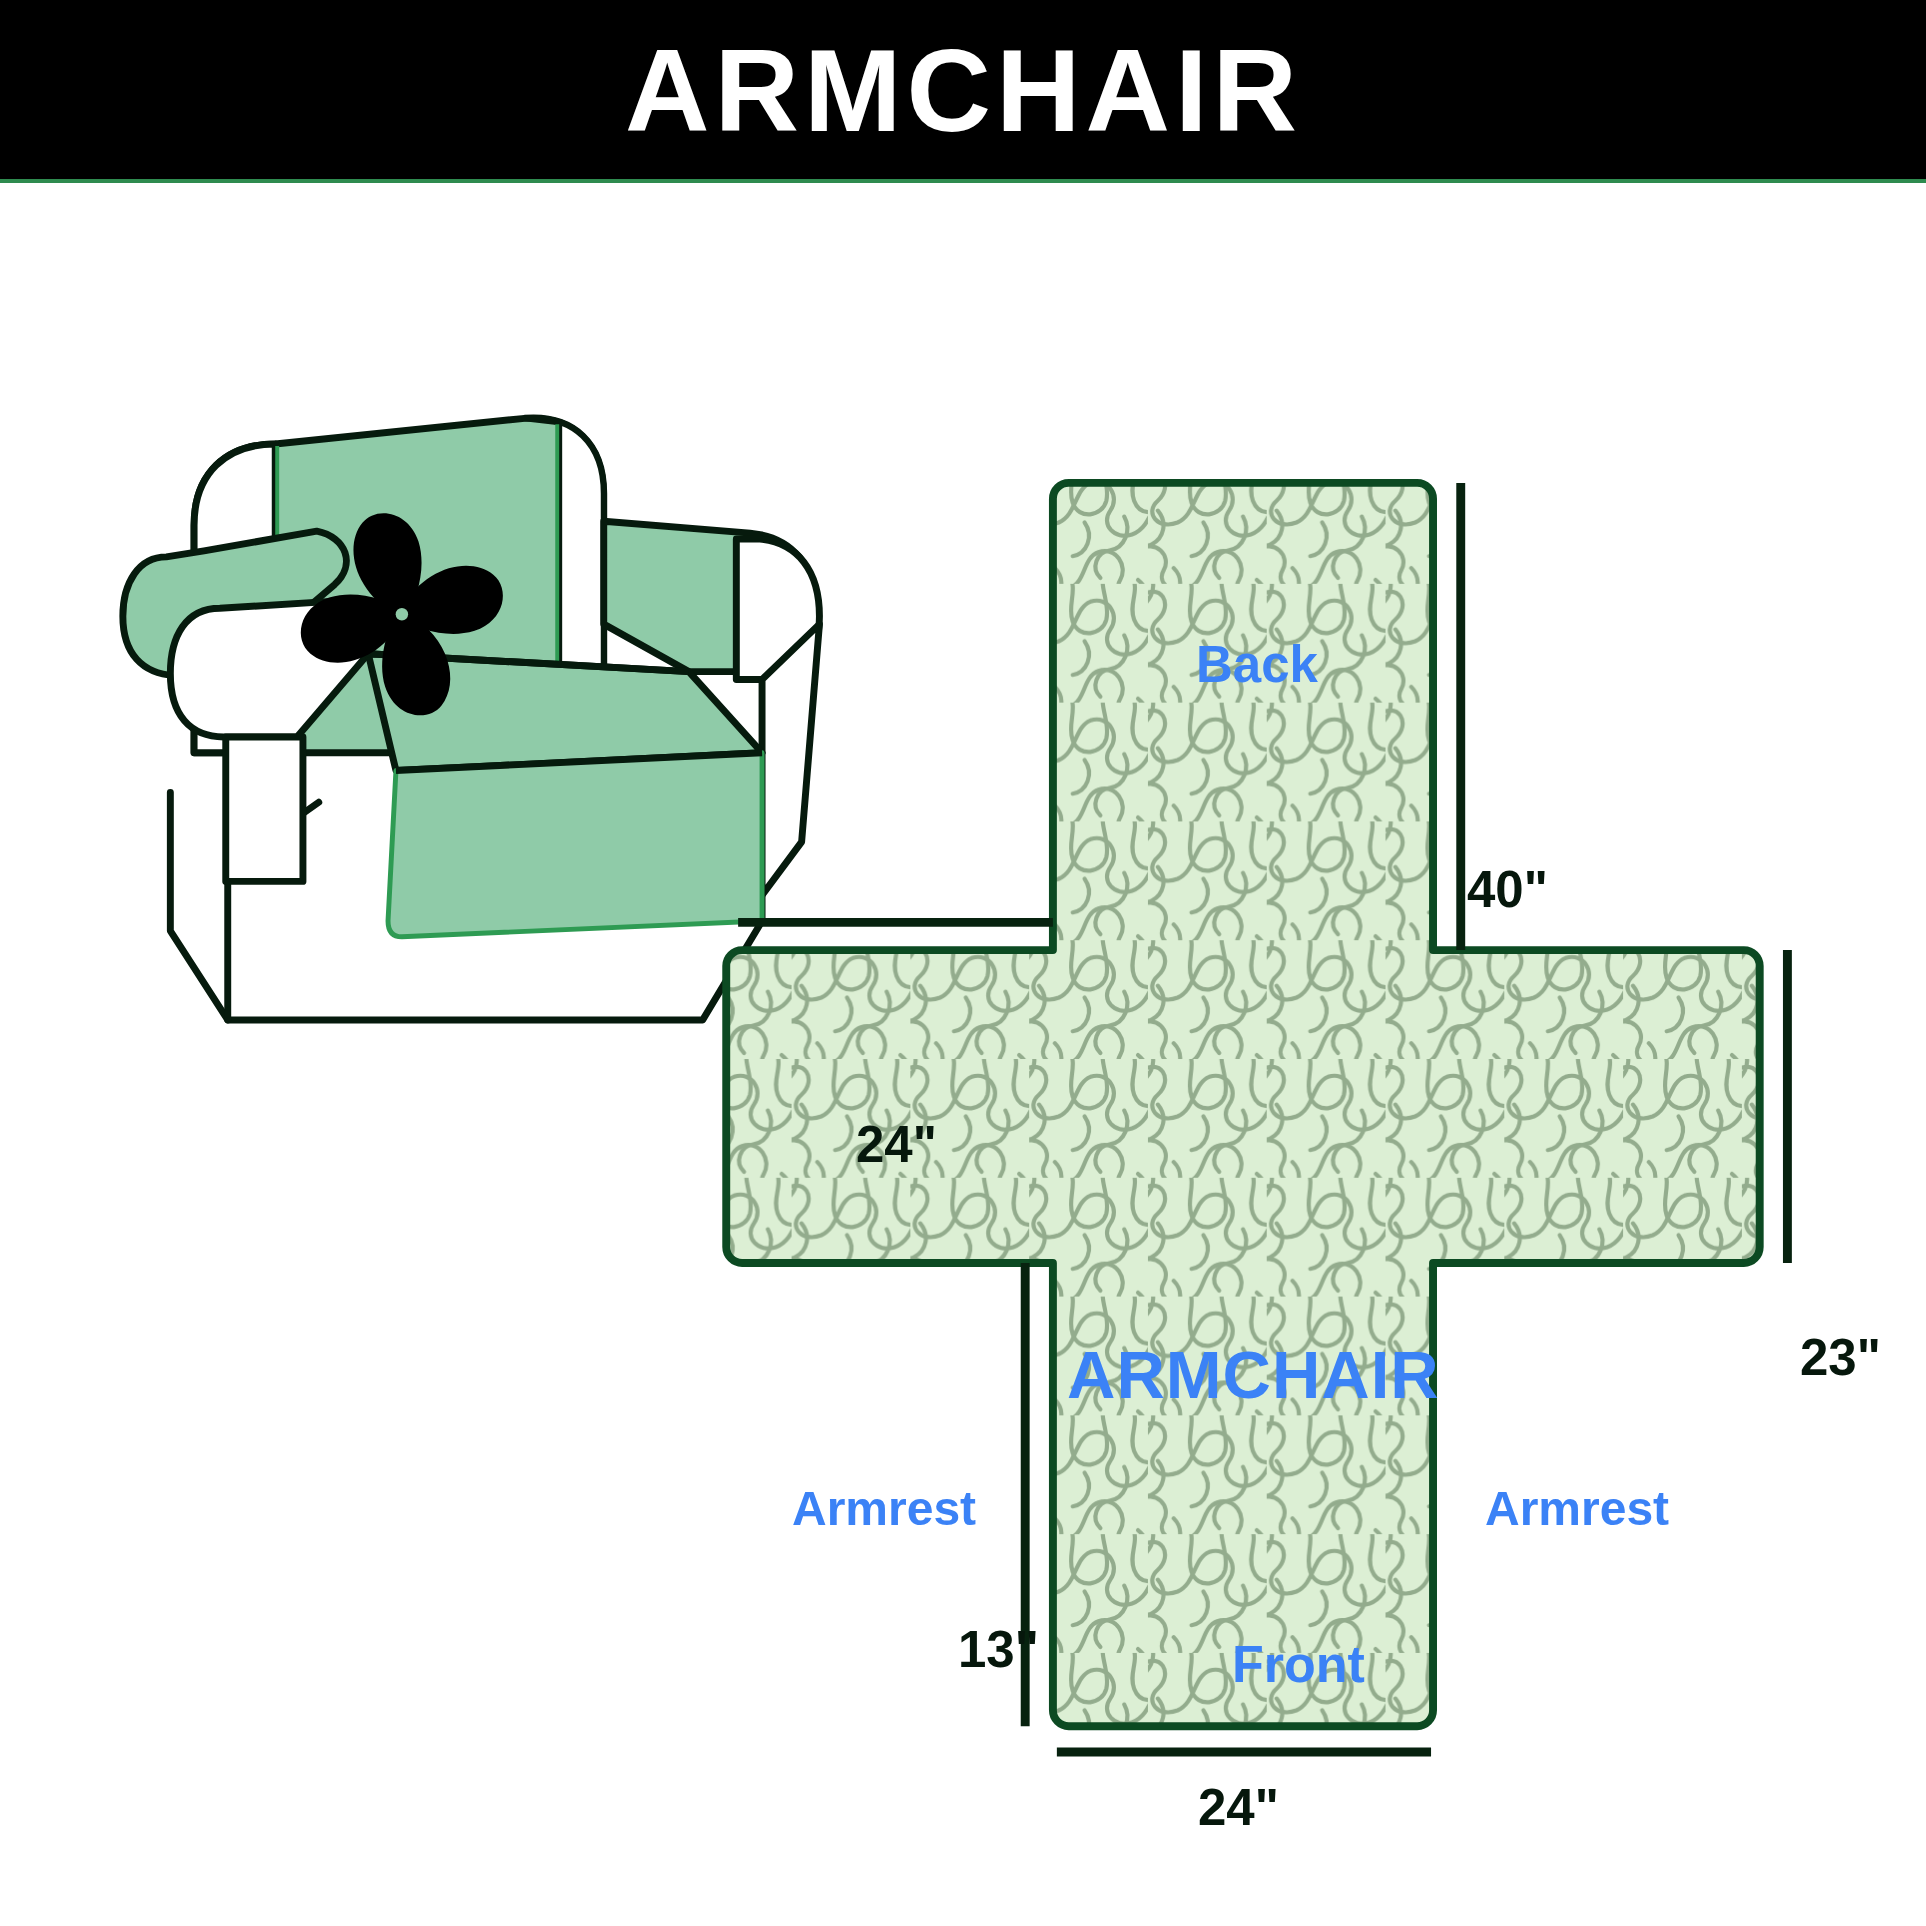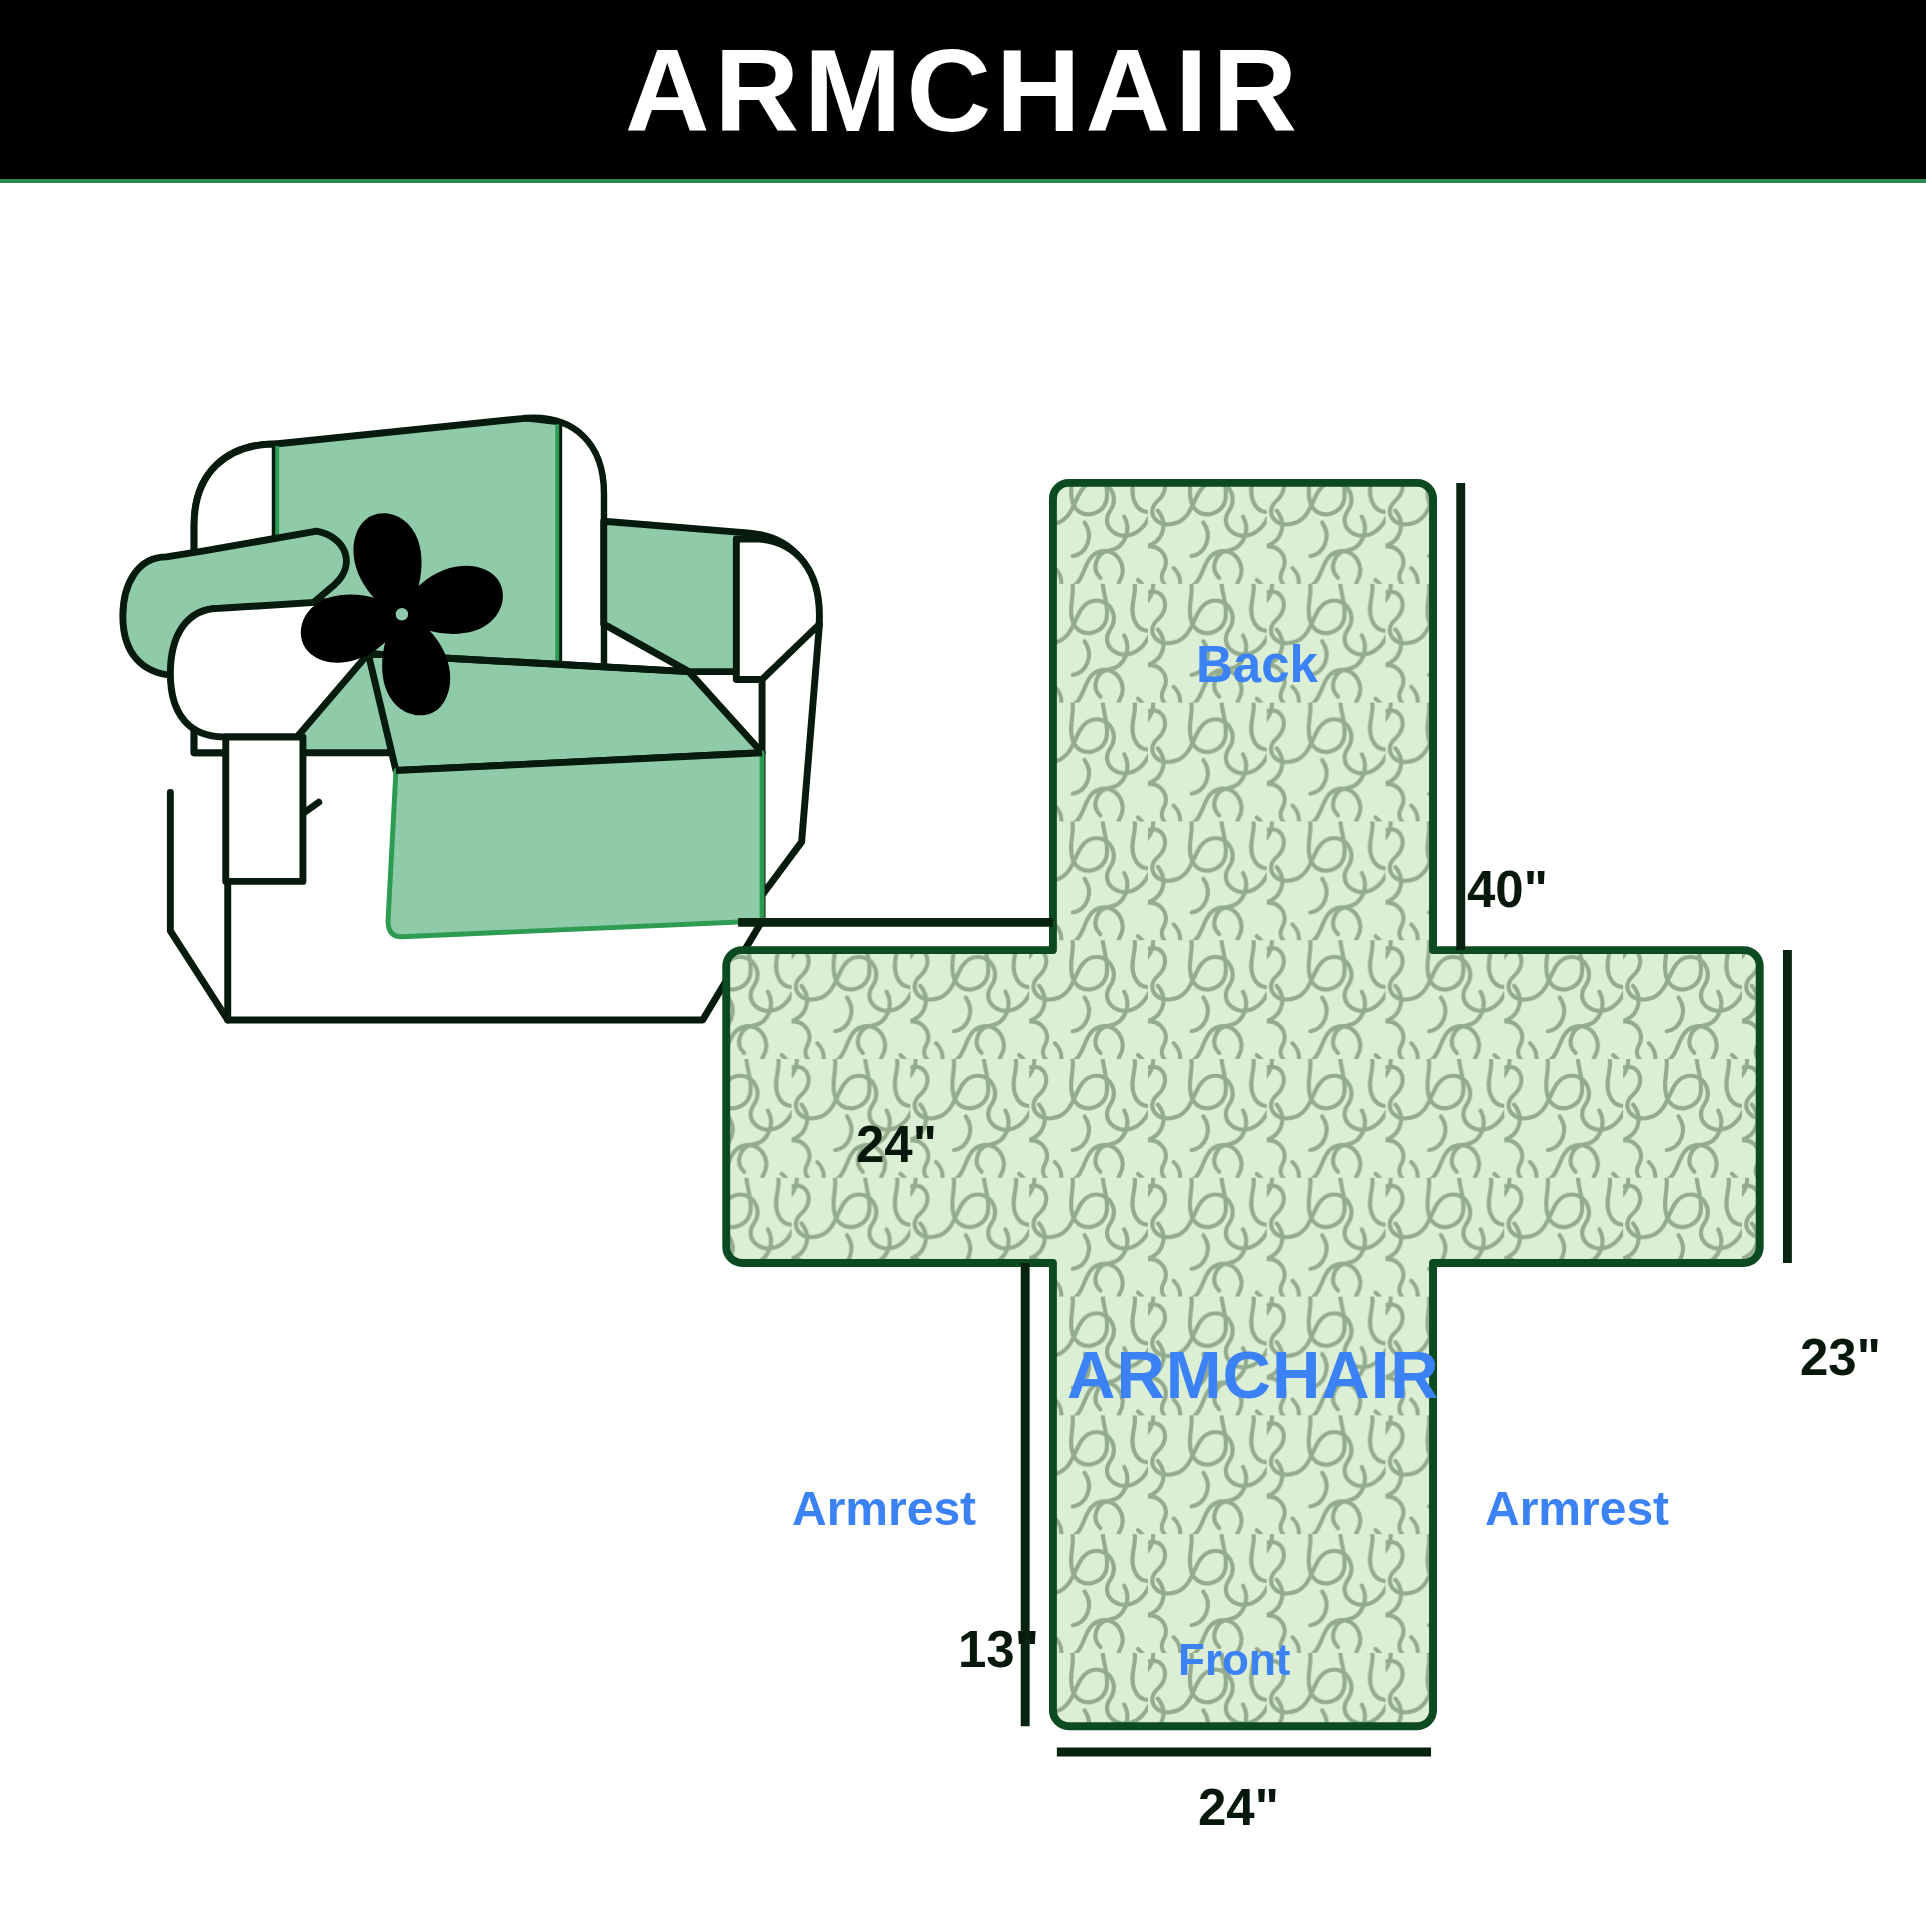--- a/index.html
+++ b/index.html
@@ -51,21 +51,21 @@
     font-weight:700;
     font-family:"Liberation Sans","DejaVu Sans",sans-serif;
     white-space:nowrap;
     user-select:none;
     line-height:1;
   }
   .lbl-back   {left:1196px; top:639px;  font-size:51px;}
   .lbl-armchair{left:1067px;top:1341px; font-size:67px; letter-spacing:1px;}
   .lbl-arm-l  {left:792px;  top:1485px; font-size:48px;}
   .lbl-arm-r  {left:1485px; top:1485px; font-size:48px;}
-  .lbl-front  {left:1178px; top:1638px; font-size:44px;}
+  .lbl-front  {left:1232px; top:1638px; font-size:52px;}
 
   .dim{
     position:absolute;
     color:#06170c;
     font-weight:800;
     font-family:"Liberation Sans","DejaVu Sans",sans-serif;
     white-space:nowrap;user-select:none;line-height:1;
     font-size:51px;
   }
   .dim-40  {left:1467px; top:864px;}

